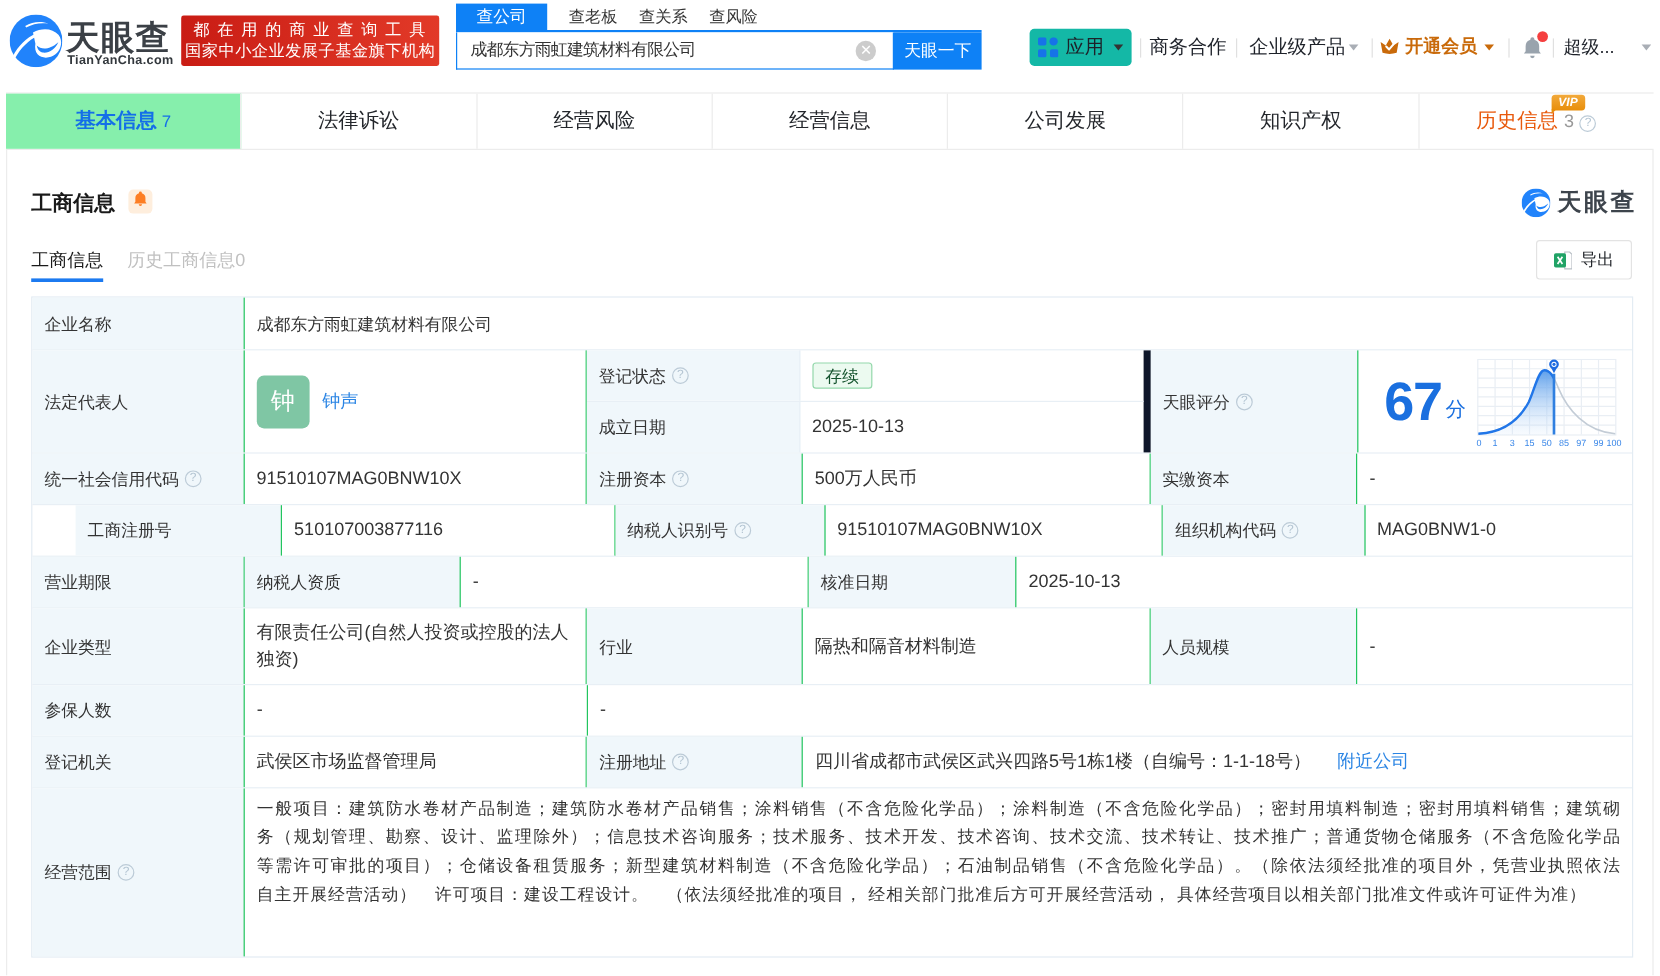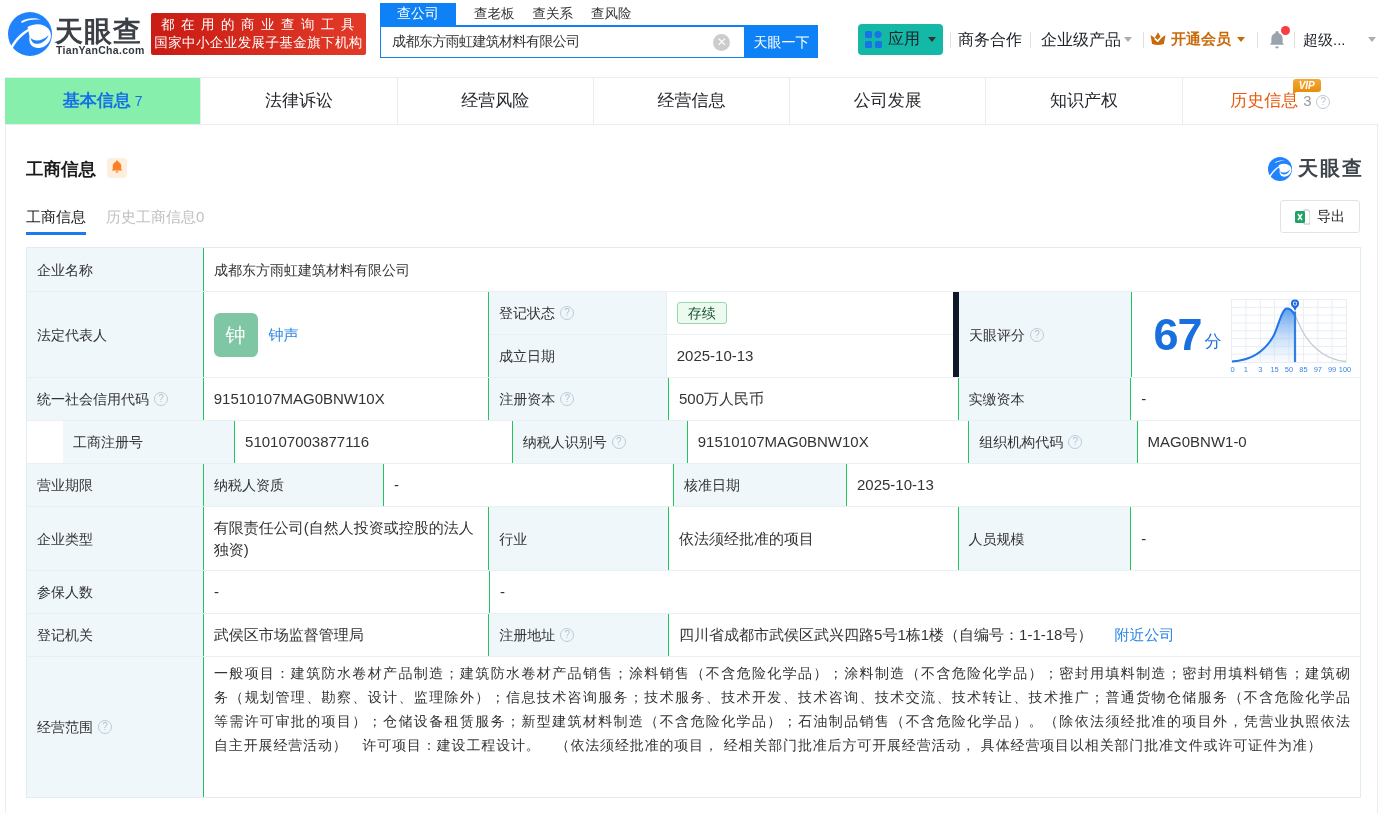--- a/index.html
+++ b/index.html
@@ -287,21 +287,21 @@
       <div class="c lb w5">核准日期</div>
       <div class="c w6">2025-10-13</div>
     </div>
 
     <div class="row" style="height:64px;">
       <div class="c lb w1">企业类型</div>
       <div class="c w2">
           <span>有限责任公司(自然人投资或控股的法人<br>独资)</span>
         </div>
       <div class="c lb w3">行业</div>
-      <div class="c w4">依法须经批准的项目</div>
+      <div class="c w4">隔热和隔音材料制造</div>
       <div class="c lb w5">人员规模</div>
       <div class="c w6">-</div>
     </div>
 
     <div class="row" style="height:43px;">
       <div class="c lb w1">参保人数</div>
       <div class="c w2">-</div>
       <div class="c wR4">-</div>
     </div>
 

